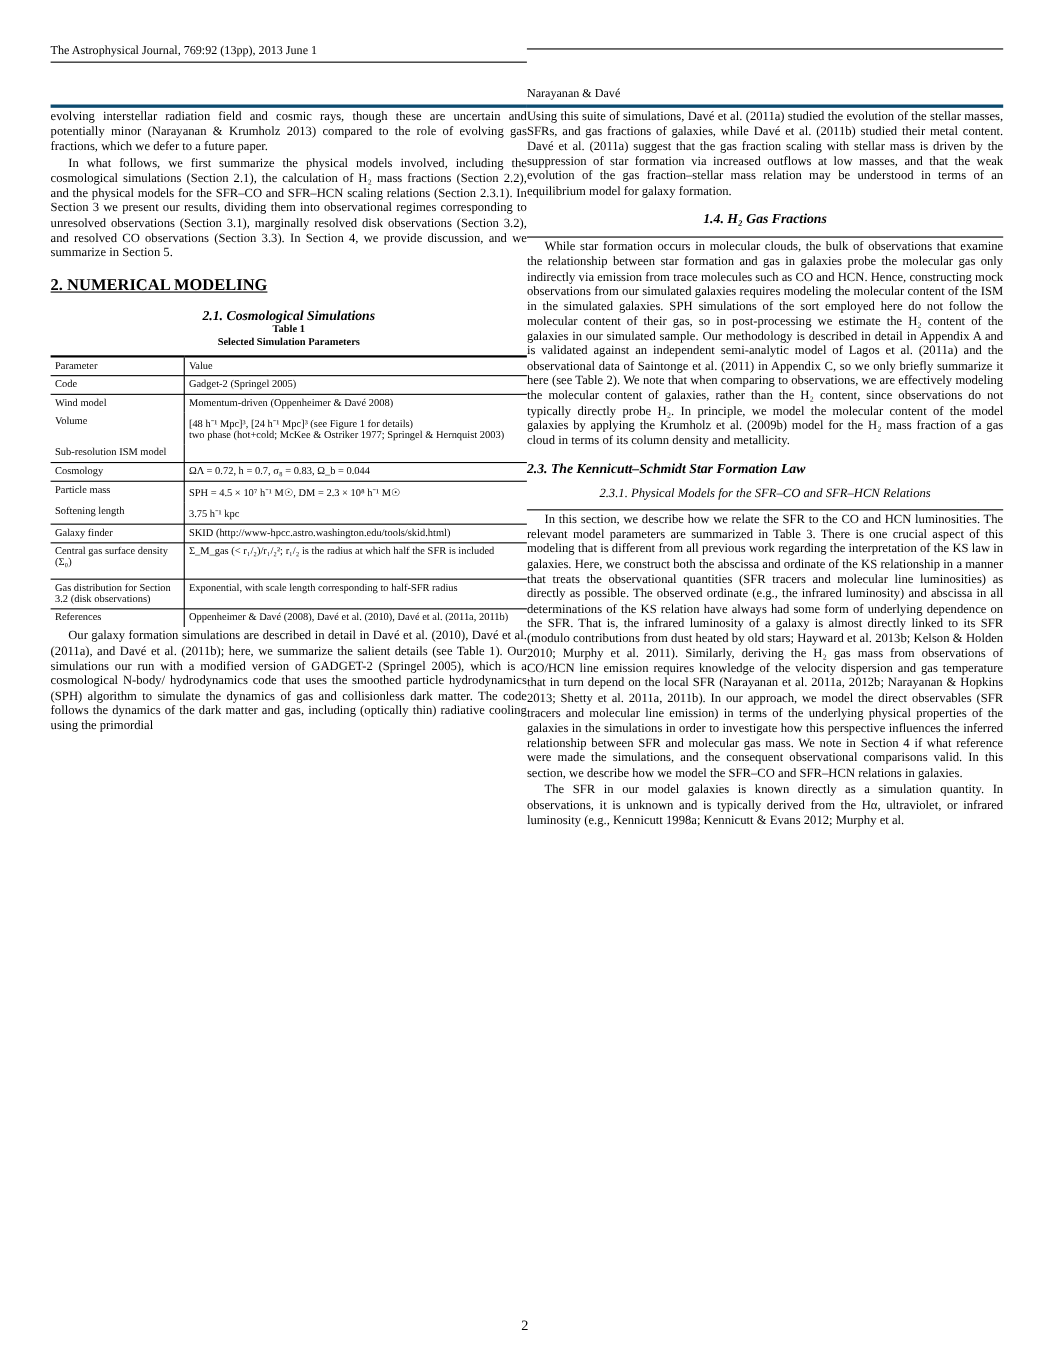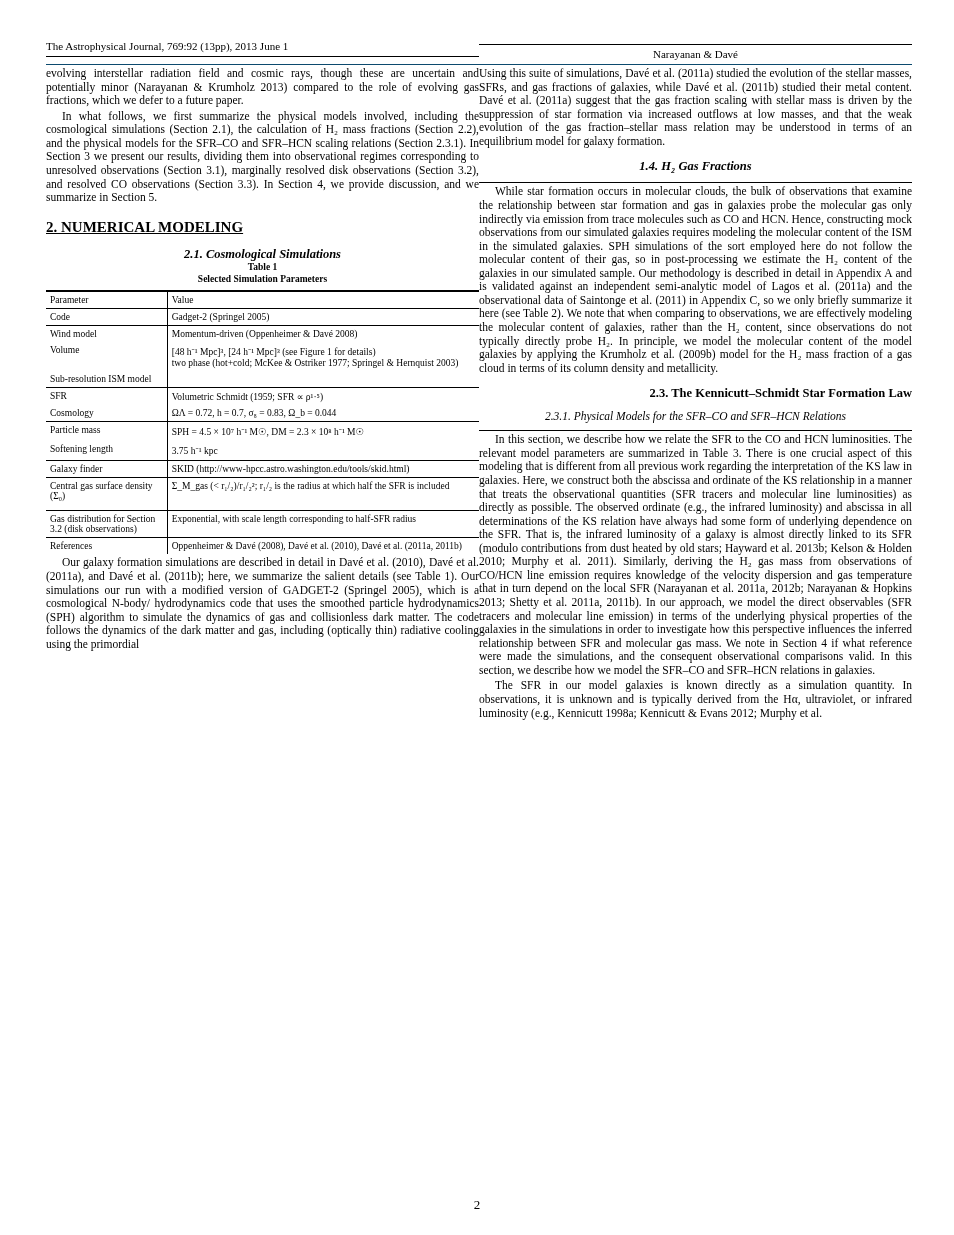--- a/index.html
+++ b/index.html
@@ -8,21 +8,21 @@
     height: 1235px;
     background: #fff;
     font-family: "Times New Roman", Times, serif;
     color: #000;
     padding: 38px 42px 30px 46px;
     position: relative;
   }
   .columns { display: flex; }
   .col { flex: 1; min-width: 0; }
   .hdr-line { display: flex; justify-content: space-between; border-bottom: 1.5px solid #000; font-size: 11px; padding: 2px 0 4px 0; }
-  .hdr-sub  { display: flex; justify-content: center; border-bottom: 1px solid #0c4a6e; font-size: 11px; padding: 3px 0 4px 0; }
+  .hdr-sub  { display: flex; justify-content: flex-start; border-bottom: 3px solid #0c4a6e; font-size: 11px; padding: 3px 0 4px 0; margin-top: 31px; }
   .para { font-size: 11.5px; line-height: 1.18; margin-top: 2px; text-align: justify; }
   .para .sn { display: inline-block; width: 16px; }
   h1.sec  { font-size: 15px; font-weight: bold; margin-top: 14px; text-decoration: underline; }
   h2.sub  { font-size: 12.5px; font-weight: bold; margin-top: 11px; }
   h3.mini { font-size: 11.5px; font-weight: bold; margin-top: 9px; }
   .tblcap { font-size: 9.5px; margin-top: 0; line-height: 1.25; }
   table.t1 { width: 100%; border-collapse: collapse; margin-top: 5px; font-size: 9.5px; }
   .t1 .thick-top td { border-top: 2.2px solid #000; }
   .t1 .thick-bot td { border-bottom: 2.2px solid #000; }
   .t1 td { padding: 3px 4px; vertical-align: top; border-bottom: 0.7px solid #000; }
@@ -70,24 +70,20 @@
           </tr>
       <tr class="nb">
             <td class="param">Volume</td>
             <td style="white-space:pre-line">[48 h⁻¹ Mpc]³, [24 h⁻¹ Mpc]³ (see Figure 1 for details)
 two phase (hot+cold; McKee &amp; Ostriker 1977; Springel &amp; Hernquist 2003)</td>
           </tr>
       <tr>
             <td class="param">Sub-resolution ISM model</td>
             <td></td>
           </tr>
-      <tr class="nb">
-            <td class="param">SFR</td>
-            <td>Volumetric Schmidt (1959; SFR ∝ ρ¹·⁵)</td>
-          </tr>
       <tr>
             <td class="param">Cosmology</td>
             <td>ΩΛ = 0.72, h = 0.7, σ₈ = 0.83, Ω_b = 0.044</td>
           </tr>
       <tr class="nb">
             <td class="param">Particle mass</td>
             <td>SPH = 4.5 × 10⁷ h⁻¹ M☉, DM = 2.3 × 10⁸ h⁻¹ M☉</td>
           </tr>
       <tr>
             <td class="param">Softening length</td>
@@ -126,21 +122,21 @@
       <span>Narayanan &amp; Davé</span>
     </div>
 
     <p class="para"><span>Using this suite of simulations, Davé et al. (2011a) studied the evolution of the stellar masses, SFRs, and gas fractions of galaxies, while Davé et al. (2011b) studied their metal content. Davé et al. (2011a) suggest that the gas fraction scaling with stellar mass is driven by the suppression of star formation via increased outflows at low masses, and that the weak evolution of the gas fraction–stellar mass relation may be understood in terms of an equilibrium model for galaxy formation.</span></p>
 
     <h2 class="sub" style="font-style:italic;text-align:center">1.4. H₂ Gas Fractions</h2>
     <div class="sec-rule"></div>
 
     <p class="para"><span class="sn"></span><span>While star formation occurs in molecular clouds, the bulk of observations that examine the relationship between star formation and gas in galaxies probe the molecular gas only indirectly via emission from trace molecules such as CO and HCN. Hence, constructing mock observations from our simulated galaxies requires modeling the molecular content of the ISM in the simulated galaxies. SPH simulations of the sort employed here do not follow the molecular content of their gas, so in post-processing we estimate the H₂ content of the galaxies in our simulated sample. Our methodology is described in detail in Appendix A and is validated against an independent semi-analytic model of Lagos et al. (2011a) and the observational data of Saintonge et al. (2011) in Appendix C, so we only briefly summarize it here (see Table 2). We note that when comparing to observations, we are effectively modeling the molecular content of galaxies, rather than the H₂ content, since observations do not typically directly probe H₂. In principle, we model the molecular content of the model galaxies by applying the Krumholz et al. (2009b) model for the H₂ mass fraction of a gas cloud in terms of its column density and metallicity.</span></p>
 
-    <h2 class="sub" style="text-align:right">2.3. The Kennicutt–Schmidt Star Formation Law</h2>
+    <h2 class="sub" style="font-style:italic;text-align:left">2.3. The Kennicutt–Schmidt Star Formation Law</h2>
     <h3 class="mini" style="font-style:italic;text-align:center;font-weight:normal">2.3.1. Physical Models for the SFR–CO and SFR–HCN Relations</h3>
     <div class="sec-rule"></div>
 
     <p class="para"><span class="sn"></span><span>In this section, we describe how we relate the SFR to the CO and HCN luminosities. The relevant model parameters are summarized in Table 3. There is one crucial aspect of this modeling that is different from all previous work regarding the interpretation of the KS law in galaxies. Here, we construct both the abscissa and ordinate of the KS relationship in a manner that treats the observational quantities (SFR tracers and molecular line luminosities) as directly as possible. The observed ordinate (e.g., the infrared luminosity) and abscissa in all determinations of the KS relation have always had some form of underlying dependence on the SFR. That is, the infrared luminosity of a galaxy is almost directly linked to its SFR (modulo contributions from dust heated by old stars; Hayward et al. 2013b; Kelson &amp; Holden 2010; Murphy et al. 2011). Similarly, deriving the H₂ gas mass from observations of CO/HCN line emission requires knowledge of the velocity dispersion and gas temperature that in turn depend on the local SFR (Narayanan et al. 2011a, 2012b; Narayanan &amp; Hopkins 2013; Shetty et al. 2011a, 2011b). In our approach, we model the direct observables (SFR tracers and molecular line emission) in terms of the underlying physical properties of the galaxies in the simulations in order to investigate how this perspective influences the inferred relationship between SFR and molecular gas mass. We note in Section 4 if what reference were made the simulations, and the consequent observational comparisons valid. In this section, we describe how we model the SFR–CO and SFR–HCN relations in galaxies.</span></p>
     <p class="para"><span class="sn"></span><span>The SFR in our model galaxies is known directly as a simulation quantity. In observations, it is unknown and is typically derived from the Hα, ultraviolet, or infrared luminosity (e.g., Kennicutt 1998a; Kennicutt &amp; Evans 2012; Murphy et al.</span></p>
   </div>
 </div>
 
 <div class="footer">
   <span></span>

